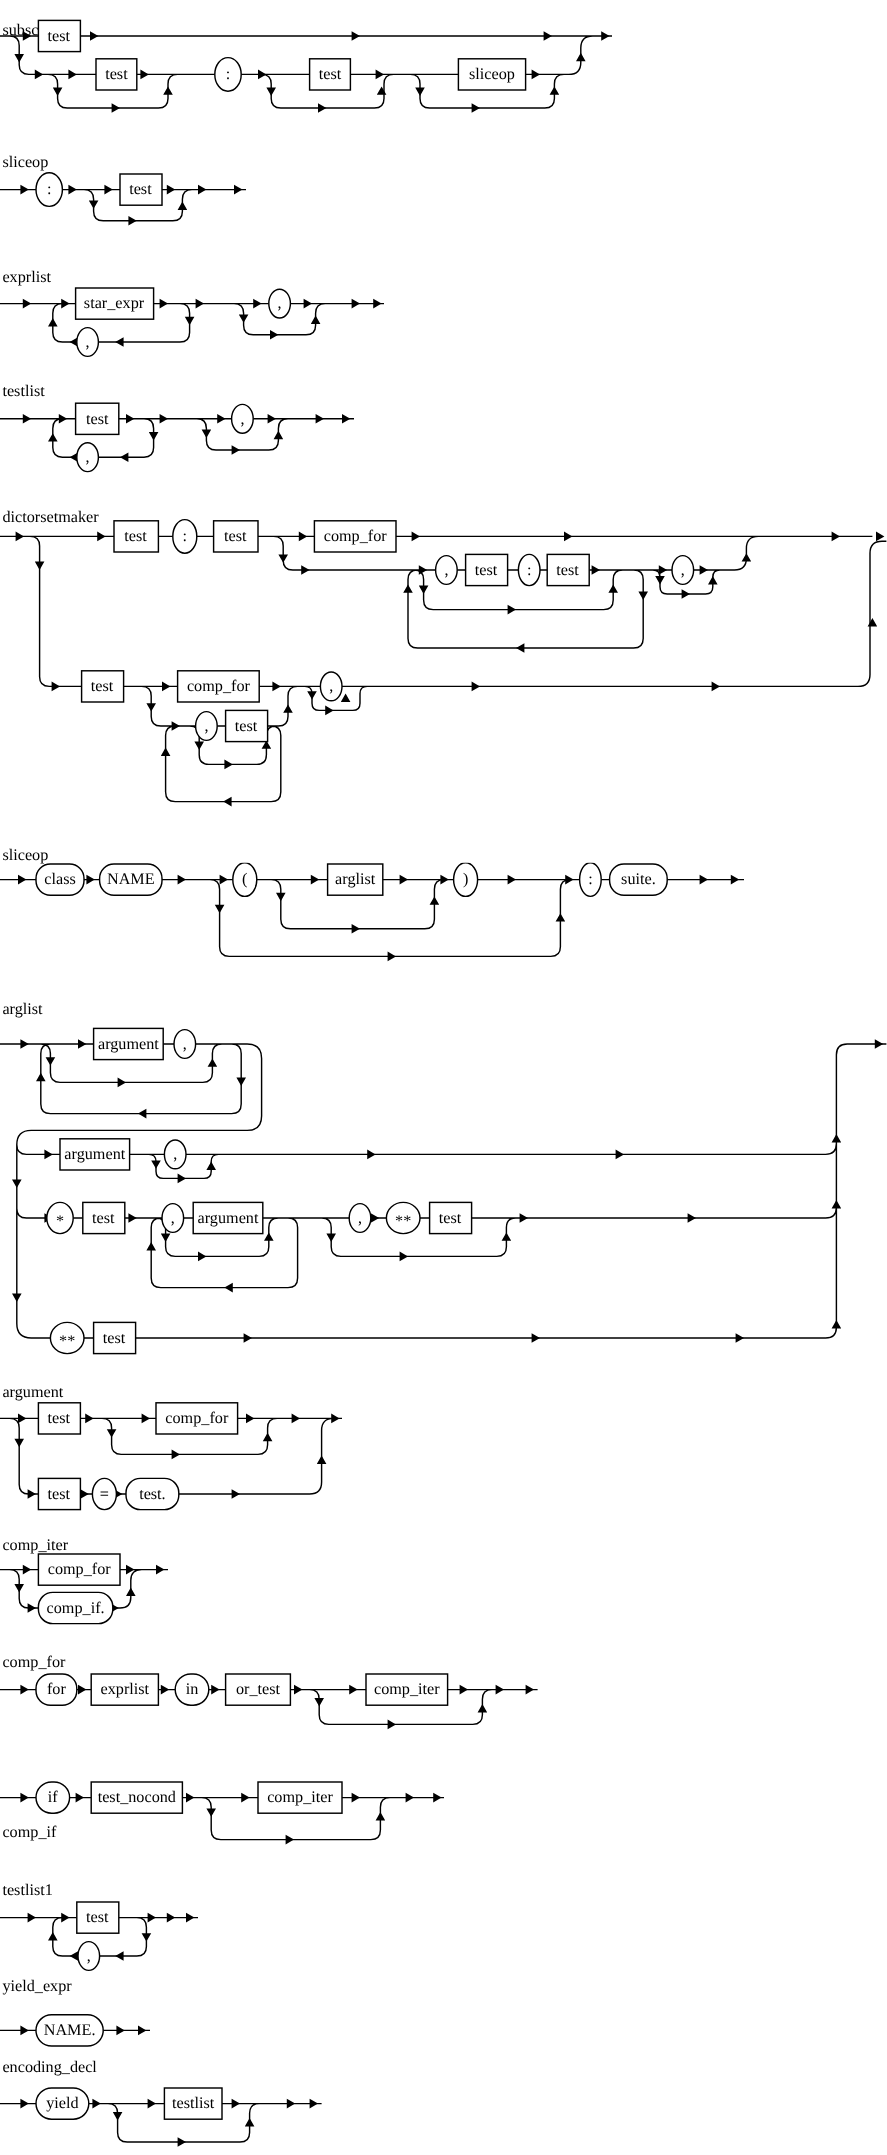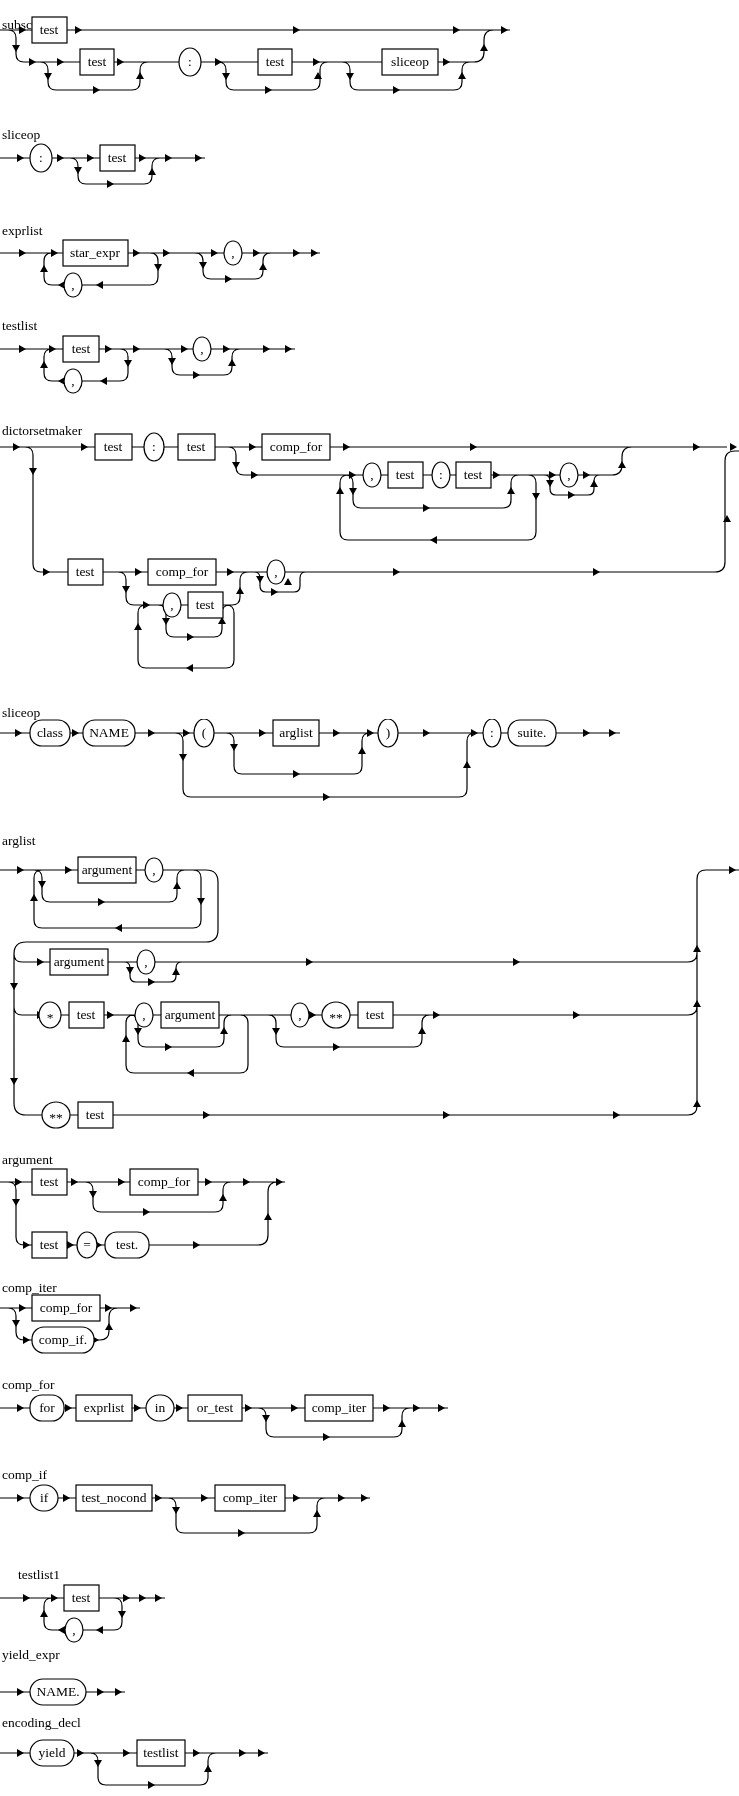--- a/index.html
+++ b/index.html
@@ -311,38 +311,38 @@
     <rect class="tm" x="146" y="3" width="28" height="26" rx="13"></rect>
     <rect class="nt" x="188" y="3" width="54" height="26"></rect>
     <rect class="nt" x="305" y="3" width="68" height="26"></rect>
     <text x="47" y="20">for</text>
     <text x="104" y="20">exprlist</text>
     <text x="160" y="20">in</text>
     <text x="215" y="20">or_test</text>
     <text x="339" y="20">comp_iter</text>
   </svg>
 
-  <div class="rule-label" style="left:2px;top:1468px">comp_if</div>
+  <div class="rule-label" style="left:2px;top:1520px">comp_if</div>
   <svg class="rr" style="top:1482px" width="739" height="80" viewBox="0 0 739 80">
     <path class="rail" d="
       M0,16 H30 M58,16 H76 M152,16 H215 M285,16 H370
       M168,16 q8,0 8,8 v19 q0,8 8,8 h125 q8,0 8,-8 v-19 q0,-8 8,-8"></path>
     <path class="ah" d="
       M24,16 l-7,-4 v8 z M70,16 l-7,-4 v8 z M162,16 l-7,-4 v8 z M208,16 l-7,-4 v8 z
       M300,16 l-7,-4 v8 z M345,16 l-7,-4 v8 z M368,16 l-7,-4 v8 z
       M176,32 l-4,-7 h8 z M245,51 l-7,-4 v8 z M317,28 l-4,7 h8 z"></path>
     <rect class="tm" x="30" y="3" width="28" height="26" rx="13"></rect>
     <rect class="nt" x="76" y="3" width="76" height="26"></rect>
     <rect class="nt" x="215" y="3" width="70" height="26"></rect>
     <text x="44" y="20">if</text>
     <text x="114" y="20">test_nocond</text>
     <text x="250" y="20">comp_iter</text>
   </svg>
 
-  <div class="rule-label" style="left:18px;top:1568px">testlist1</div>
+  <div class="rule-label" style="left:2px;top:1568px">testlist1</div>
   <svg class="rr" style="top:1582px" width="739" height="72" viewBox="0 0 739 72">
     <path class="rail" d="
       M0,16 H64 M99,16 H165
       M114,16 q8,0 8,8 v16 q0,8 -8,8 H83
       M65,48 H52 q-8,0 -8,-8 V24 q0,-8 8,-8"></path>
     <path class="ah" d="
       M30,16 l-7,-4 v8 z M58,16 l-7,-4 v8 z M130,16 l-7,-4 v8 z M146,16 l-7,-4 v8 z M162,16 l-7,-4 v8 z
       M122,36 l-4,-7 h8 z M96,48 l7,-4 v8 z M58,48 l7,-4 v8 z M44,28 l-4,7 h8 z"></path>
     <rect class="nt" x="64" y="3" width="35" height="26"></rect>
     <ellipse class="tm" cx="74" cy="48" rx="9" ry="12"></ellipse>

